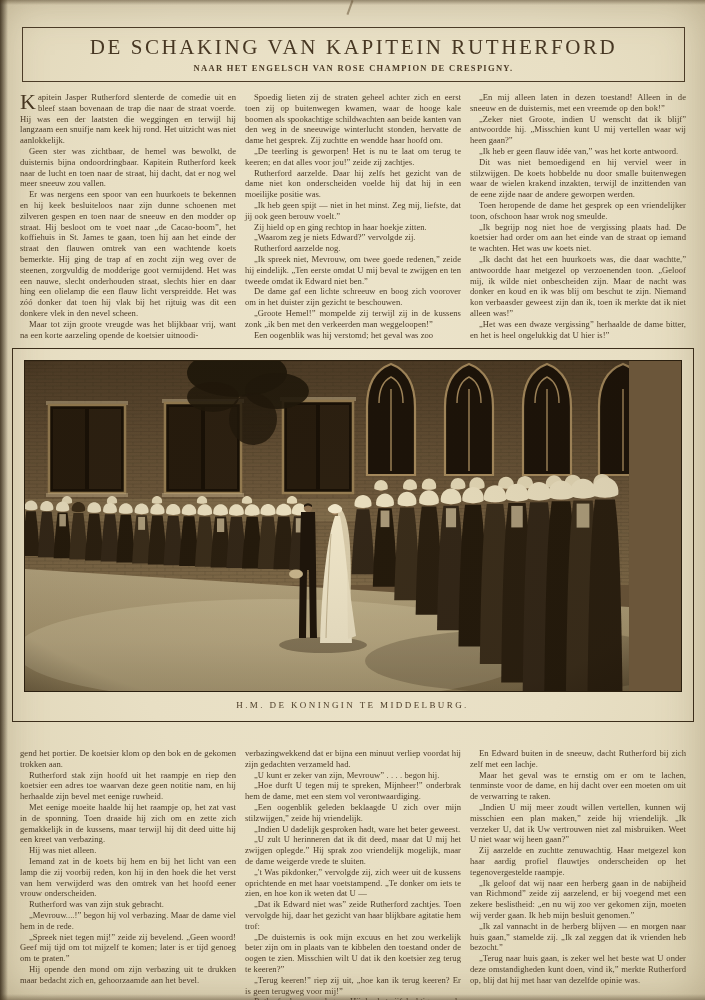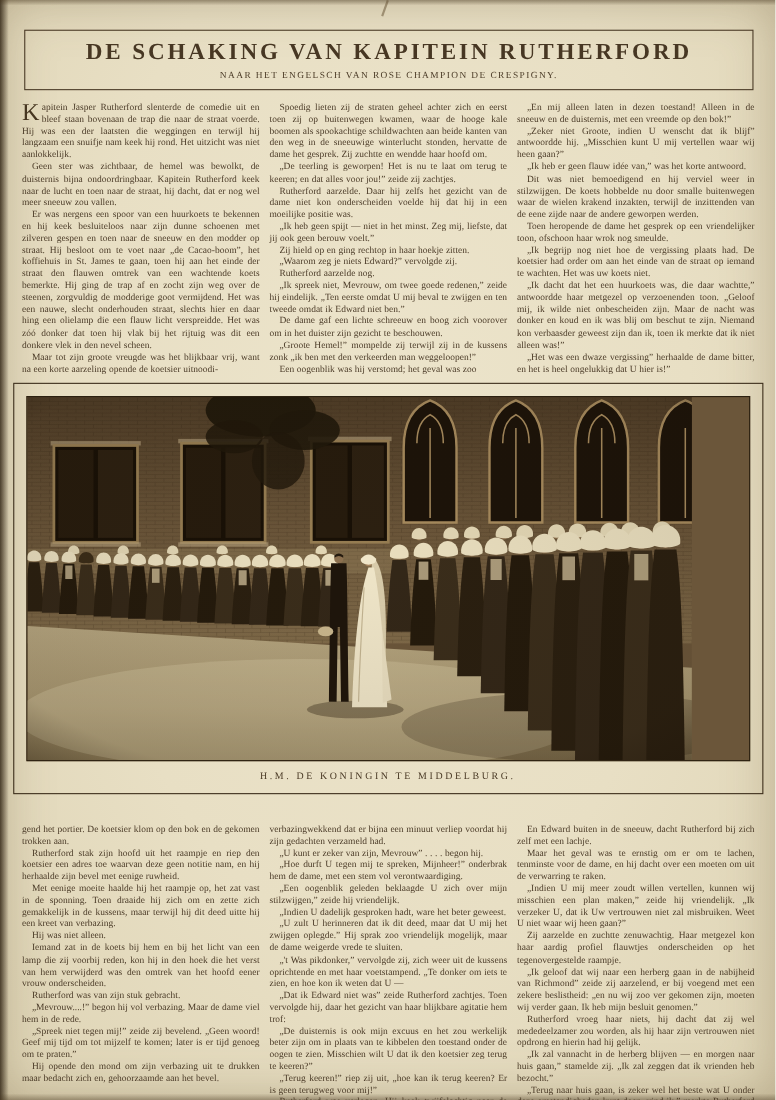--- a/index.html
+++ b/index.html
@@ -20,25 +20,25 @@
   .scan-edge-bottom { position:absolute; left:0; bottom:0; right:0; height:6px;
     background:linear-gradient(to top, rgba(72,56,32,.4), rgba(72,56,32,0)); z-index:5; }
   .crease { position:absolute; top:0; left:349px; width:2px; height:15px;
     background:rgba(96,75,45,.5); transform:rotate(20deg); z-index:6; }
 
   .masthead {
     margin:27px 20px 0 22px; border:1.5px solid #4b3b27;
     text-align:center; padding:7px 4px 8px;
   }
   .masthead h1 {
-    margin:0; font-size:21px; font-weight:700; letter-spacing:2.6px;
+    margin:0; font-size:21px; font-weight:400; letter-spacing:2.6px;
     color:#473723; white-space:nowrap;
   }
   .masthead h2 {
-    margin:3px 0 0; font-size:8.5px; font-weight:400; letter-spacing:1.3px; color:#4b3b27;
+    margin:3px 0 0; font-size:8.5px; font-weight:700; letter-spacing:1.3px; color:#4b3b27;
   }
 
   .columns { display:flex; gap:9px; margin:10px 19px 0 20px; }
   .columns.top { height:250px; overflow:hidden; }
   .columns.bottom { height:252px; overflow:hidden; margin-top:26px; }
   .col { flex:1 1 0; font-size:8.6px; line-height:10.8px; text-align:justify;
     letter-spacing:.02px; word-spacing:.2px; }
   .para { margin:0; text-indent:9px; }
   .cont > .para:first-child { text-indent:0; }
   .lead { text-indent:0; }
@@ -465,19 +465,18 @@
           <p class="para">Rutherford was verlegen. Hij keek twijfelachtig naar de dame en toen naar buiten in den nacht.</p>
         </div>
     </div>
     <div class="col">
       <div>
           <p class="para">En Edward buiten in de sneeuw, dacht Rutherford bij zich zelf met een lachje.</p>
           <p class="para">Maar het geval was te ernstig om er om te lachen, tenminste voor de dame, en hij dacht over een moeten om uit de verwarring te raken.</p>
           <p class="para">„Indien U mij meer zoudt willen vertellen, kunnen wij misschien een plan maken,” zeide hij vriendelijk. „Ik verzeker U, dat ik Uw vertrouwen niet zal misbruiken. Weet U niet waar wij heen gaan?”</p>
           <p class="para">Zij aarzelde en zuchtte zenuwachtig. Haar metgezel kon haar aardig profiel flauwtjes onderscheiden op het tegenovergestelde raampje.</p>
           <p class="para">„Ik geloof dat wij naar een herberg gaan in de nabijheid van Richmond” zeide zij aarzelend, er bij voegend met een zekere beslistheid: „en nu wij zoo ver gekomen zijn, moeten wij verder gaan. Ik heb mijn besluit genomen.”</p>
-          <p class="para">Rutherford vroeg haar niets, hij dacht dat zij wel mededeelzamer zou worden, als hij haar zijn vertrouwen niet opdrong en hierin had hij gelijk.</p>
           <p class="para">„Ik zal vannacht in de herberg blijven — en morgen naar huis gaan,” stamelde zij. „Ik zal zeggen dat ik vrienden heb bezocht.”</p>
           <p class="para">„Terug naar huis gaan, is zeker wel het beste wat U onder deze omstandigheden kunt doen, vind ik,” merkte Rutherford op, blij dat hij met haar van dezelfde opinie was.</p>
         </div>
     </div>
   </div>
 </div>
 
 </body></html>

